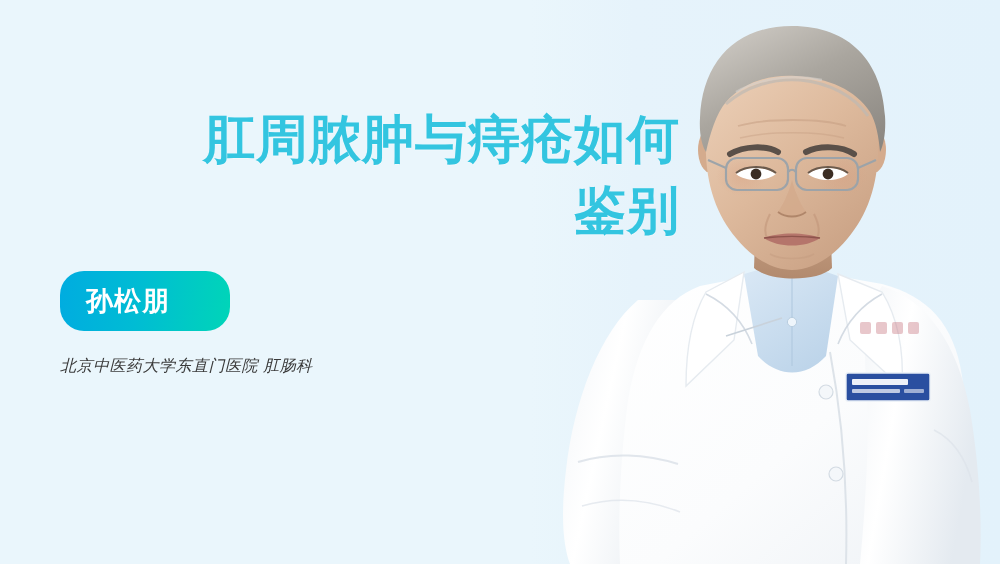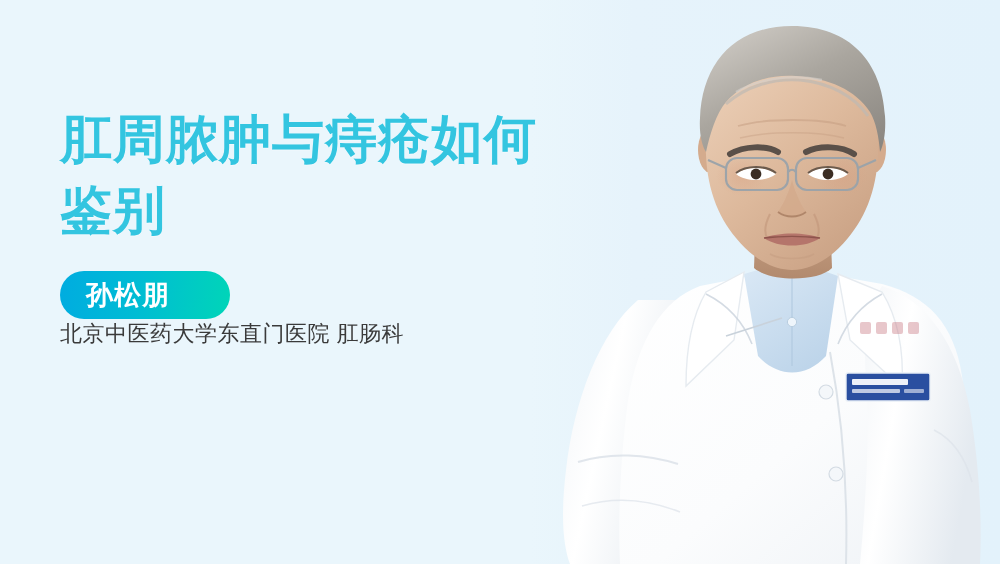--- a/index.html
+++ b/index.html
@@ -24,42 +24,45 @@
     z-index:5;
   }
   .title {
     font-size:52px;
     font-weight:bold;
     color:#33c5e0;
     line-height:1.36;
     letter-spacing:1px;
     white-space:pre-line;
     text-shadow:0 1px 0 rgba(255,255,255,.35);
+    text-align:right;
   }
   .badge-wrap { margin-top:26px; }
   .badge {
     display:inline-flex;
     align-items:center;
-    height:48px;
+    height:60px;
     padding:0 26px;
     border-radius:24px;
     background:linear-gradient(95deg,#00ace0 0%,#00bcd4 45%,#00d5b8 100%);
     color:#ffffff;
     font-size:27px;
     font-weight:bold;
     letter-spacing:1px;
     white-space:nowrap;
     text-align:right;
   }
   .badge .gap { display:inline-block; width:34px; }
   .hospital {
-    font-size:22px;
+    margin-top:25px;
+    font-size:16px;
     color:#3a3a3a;
     letter-spacing:.5px;
     white-space:nowrap;
+    font-style:italic;
   }
 
   
   .photo {
     position:absolute;
     right:0; bottom:0;
     width:470px; height:564px;
     z-index:2;
   }
   .photo svg { display:block; width:100%; height:100%; }

